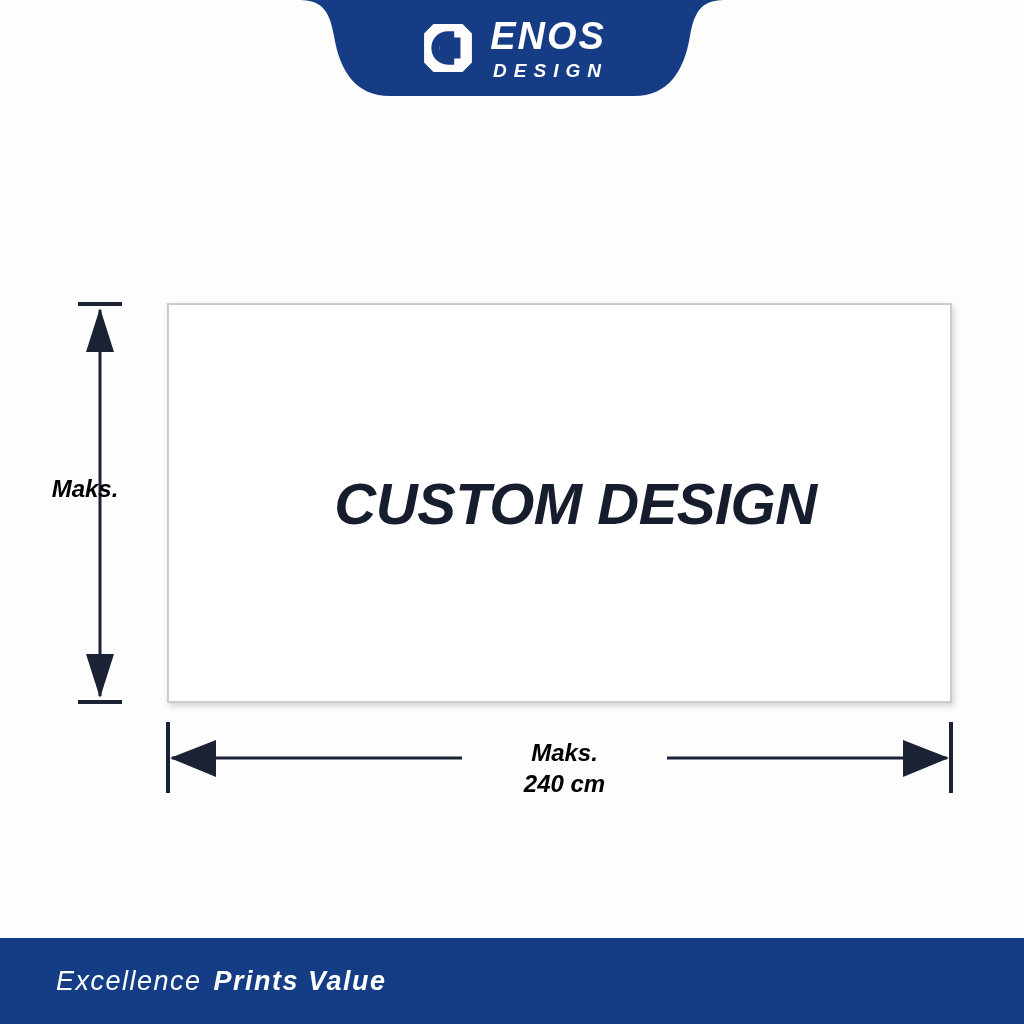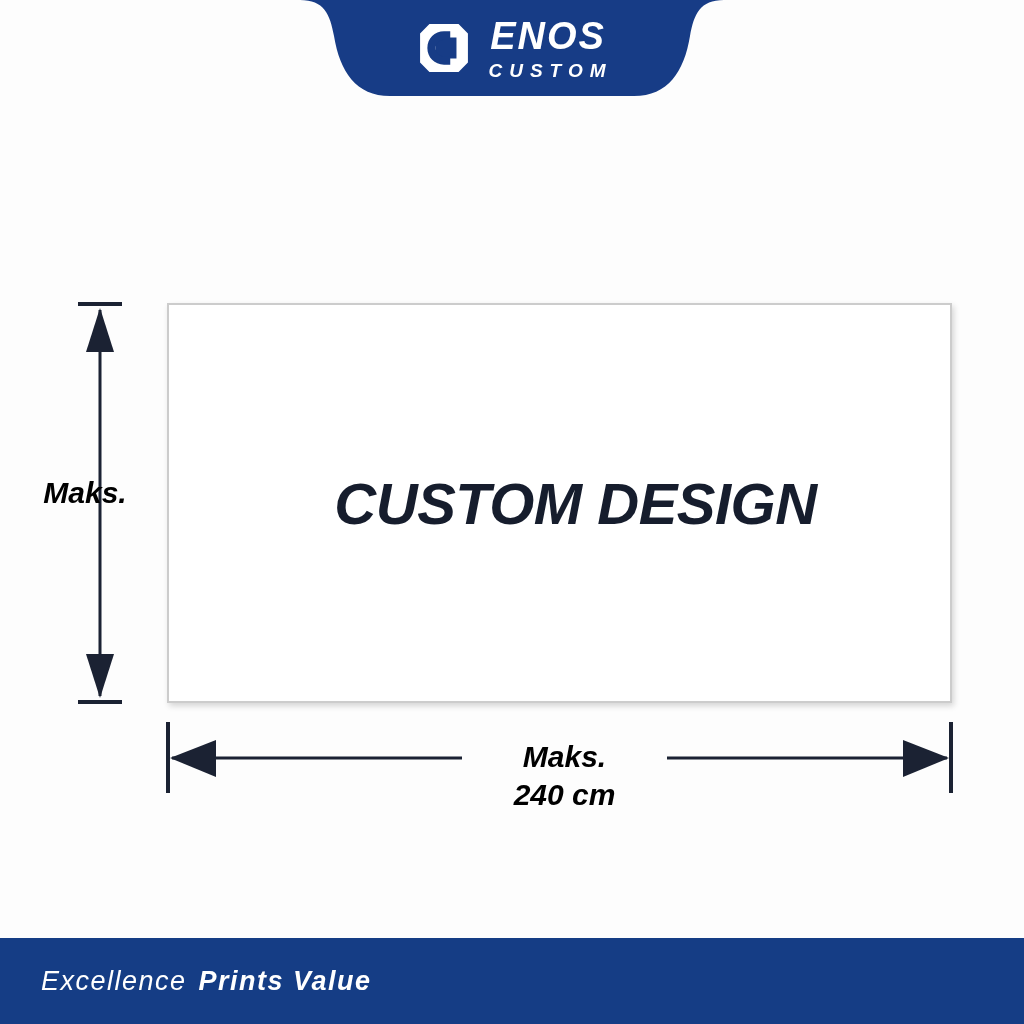--- a/index.html
+++ b/index.html
@@ -119,21 +119,21 @@
     font-size: 58px;
     font-weight: bold;
     letter-spacing: -0.5px;
     white-space: nowrap;
   }
 
   
   .dim-label {
     position: absolute;
     color: #000000;
-    font-size: 30px;
+    font-size: 24px;
     font-weight: bold;
     line-height: 1.28;
     text-align: center;
     white-space: nowrap;
   }
   .dim-height {
     left: 10px;
     top: 474px;
     width: 150px;
   }
@@ -151,21 +151,21 @@
     position: absolute;
     left: 0;
     top: 938px;
     width: 1024px;
     height: 86px;
     background: #153d85;
     display: flex;
     align-items: center;
   }
   .footer-text {
-    margin-left: 41px;
+    margin-left: 56px;
     color: #ffffff;
     font-size: 27px;
     letter-spacing: 1.5px;
     white-space: nowrap;
   }
   .footer-light { font-weight: normal; }
   .footer-bold { font-weight: bold; margin-left: 12px; }
 </style>
 </head>
 <body>
@@ -198,21 +198,21 @@
         <path d="M50 18
                  C32 18 18 32 18 50
                  C18 68 32 82 50 82
                  L62 82 L62 66 L50 66
                  C41 66 34 59 34 50
                  C34 41 41 34 50 34
                  L62 34 L62 18 Z" fill="#173c86"></path>
       </svg>
       <div class="wordmark">
         <div class="brand-name">ENOS</div>
-        <div class="brand-sub">CUSTOM</div>
+        <div class="brand-sub">DESIGN</div>
       </div>
     </div>
   </div>
 
 
   <svg class="diagram" viewBox="0 0 1024 1024">
 
     <g>
       <line x1="78" y1="304" x2="122" y2="304" stroke="#1b2233" stroke-width="4"></line>
       <line x1="78" y1="702" x2="122" y2="702" stroke="#1b2233" stroke-width="4"></line>

